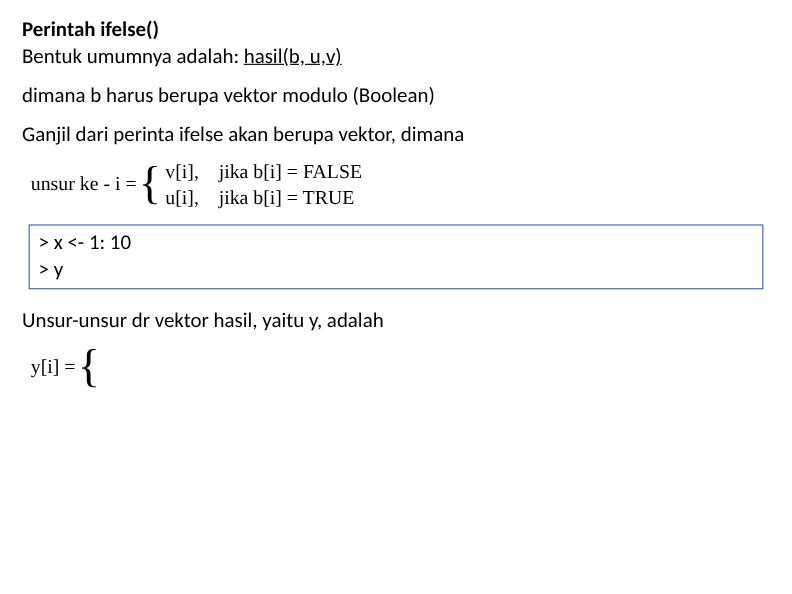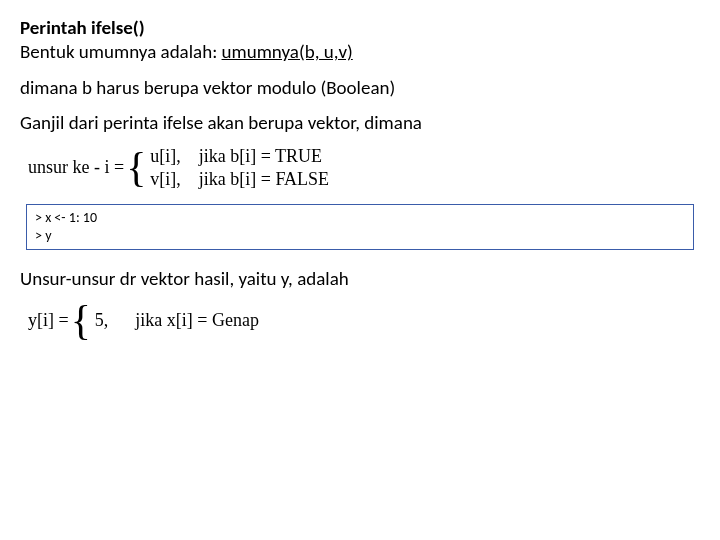--- a/index.html
+++ b/index.html
@@ -32,57 +32,56 @@
     line-height: 0.9;
     margin: 0 4px 0 2px;
     font-family: "Times New Roman", serif;
   }
   .cases { display: flex; flex-direction: column; gap: 2px; }
   .case { white-space: pre; }
   .codebox {
     border: 1.5px solid #3a5caa;
     padding: 4px 8px;
     margin: 8px 6px 16px 6px;
-    font-size: 14px;
+    font-size: 19px;
     line-height: 1.3;
   }
   .codeline { white-space: pre-wrap; }
 </style>
 </head>
 <body>
 
 <div class="title">Perintah ifelse()</div>
 
 <div class="para">
-  <span>Bentuk umumnya adalah: </span><span class="underline">umumnya(b, u,v)</span>
+  <span>Bentuk umumnya adalah: </span><span class="underline">hasil(b, u,v)</span>
 </div>
 
 <div class="para">dimana b harus berupa vektor modulo (Boolean)</div>
 
 <div class="para">Ganjil dari perinta ifelse akan berupa vektor, dimana</div>
 
 <div class="math">
   <div class="math-row">
     <span>unsur ke - i =</span>
     <span class="brace">{</span>
     <div class="cases">
+      <div class="case">v[i],    jika b[i] = FALSE</div>
       <div class="case">u[i],    jika b[i] = TRUE</div>
-      <div class="case">v[i],    jika b[i] = FALSE</div>
     </div>
   </div>
 </div>
 
 <div class="codebox">
   <div class="codeline">&gt; x &lt;- 1: 10</div>
   <div class="codeline">&gt; y</div>
 </div>
 
 <div class="para">Unsur-unsur dr vektor hasil, yaitu y, adalah</div>
 
 <div class="math">
   <div class="math-row">
     <span>y[i] =</span>
     <span class="brace">{</span>
     <div class="cases">
-      <div class="case">5,      jika x[i] = Genap</div>
     </div>
   </div>
 </div>
 
 </body></html>

